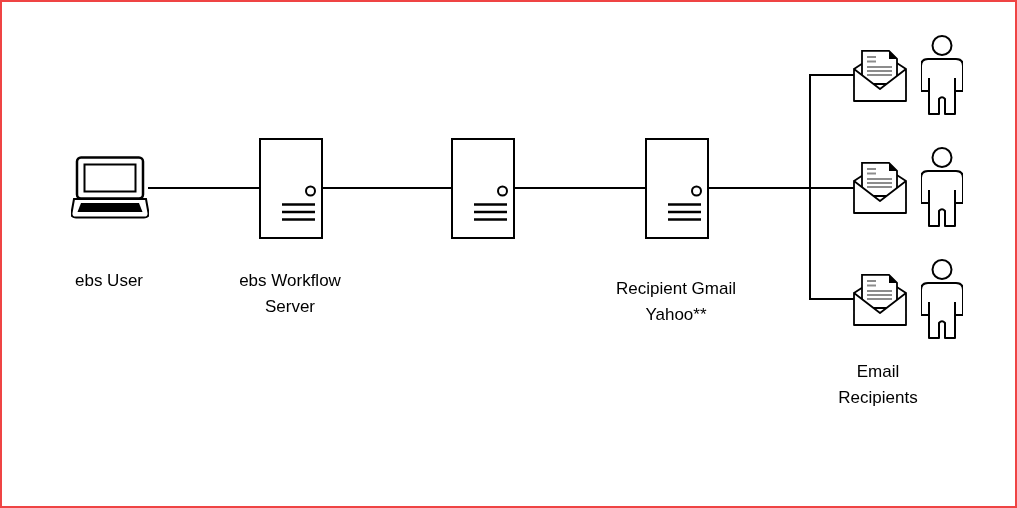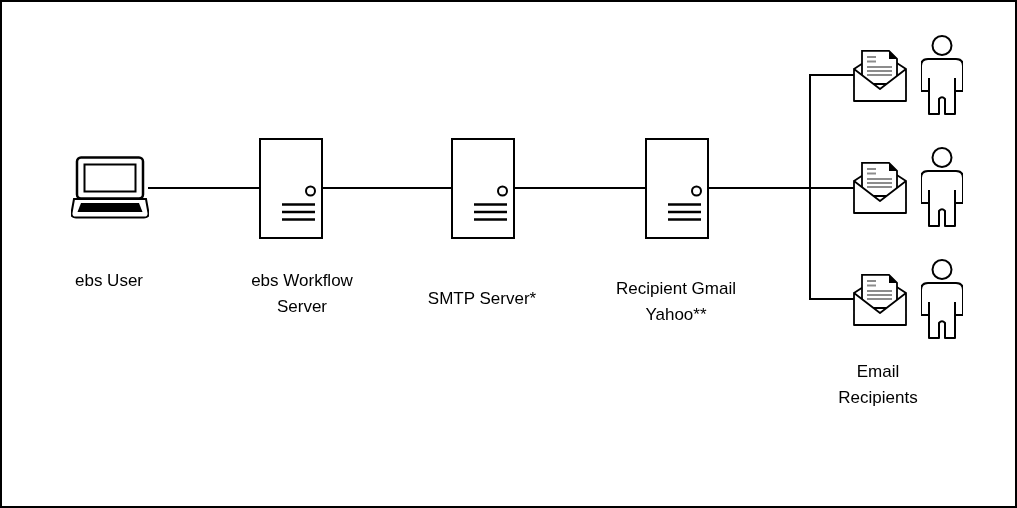--- a/index.html
+++ b/index.html
@@ -1,20 +1,20 @@
 <!DOCTYPE html>
 <html><head>
 <meta charset="utf-8">
 <style>
   html,body{margin:0;padding:0;background:#fff;}
   #stage{
     position:relative;
     width:1017px;height:508px;
     background:#fff;
-    border:2px solid #000000;
+    border:2px solid #ef4444;
     box-sizing:border-box;
     font-family:"Liberation Sans", sans-serif;
     color:#000;
     overflow:hidden;
   }
   .abs{position:absolute;}
   .conn{position:absolute;background:#000;}
   .node-label{
     position:absolute;
     text-align:center;
@@ -59,36 +59,33 @@
 
   <div class="abs" style="left:257px;top:136px;">
     <svg width="64" height="101" viewBox="0 0 64 101">
       <rect x="1" y="1" width="62" height="99" fill="#fff" stroke="#000" stroke-width="2"></rect>
       <circle cx="51.5" cy="53" r="4.5" fill="#fff" stroke="#000" stroke-width="2"></circle>
       <line x1="23" y1="66.5" x2="56" y2="66.5" stroke="#000" stroke-width="2.6"></line>
       <line x1="23" y1="74" x2="56" y2="74" stroke="#000" stroke-width="2.6"></line>
       <line x1="23" y1="81.5" x2="56" y2="81.5" stroke="#000" stroke-width="2.6"></line>
     </svg>
   </div>
-  <div class="node-label" style="left:220px;top:266px;width:160px;">
+  <div class="node-label" style="left:208px;top:266px;width:160px;">
     <span>ebs Workflow</span><br>
     <span>Server</span>
   </div>
 
   <div class="abs" style="left:449px;top:136px;">
     <svg width="64" height="101" viewBox="0 0 64 101">
       <rect x="1" y="1" width="62" height="99" fill="#fff" stroke="#000" stroke-width="2"></rect>
       <circle cx="51.5" cy="53" r="4.5" fill="#fff" stroke="#000" stroke-width="2"></circle>
       <line x1="23" y1="66.5" x2="56" y2="66.5" stroke="#000" stroke-width="2.6"></line>
       <line x1="23" y1="74" x2="56" y2="74" stroke="#000" stroke-width="2.6"></line>
       <line x1="23" y1="81.5" x2="56" y2="81.5" stroke="#000" stroke-width="2.6"></line>
     </svg>
-  </div>
-  <div class="node-label" style="left:400px;top:284px;width:160px;">
-    <span>SMTP Server*</span>
   </div>
 
   <div class="abs" style="left:643px;top:136px;">
     <svg width="64" height="101" viewBox="0 0 64 101">
       <rect x="1" y="1" width="62" height="99" fill="#fff" stroke="#000" stroke-width="2"></rect>
       <circle cx="51.5" cy="53" r="4.5" fill="#fff" stroke="#000" stroke-width="2"></circle>
       <line x1="23" y1="66.5" x2="56" y2="66.5" stroke="#000" stroke-width="2.6"></line>
       <line x1="23" y1="74" x2="56" y2="74" stroke="#000" stroke-width="2.6"></line>
       <line x1="23" y1="81.5" x2="56" y2="81.5" stroke="#000" stroke-width="2.6"></line>
     </svg>

